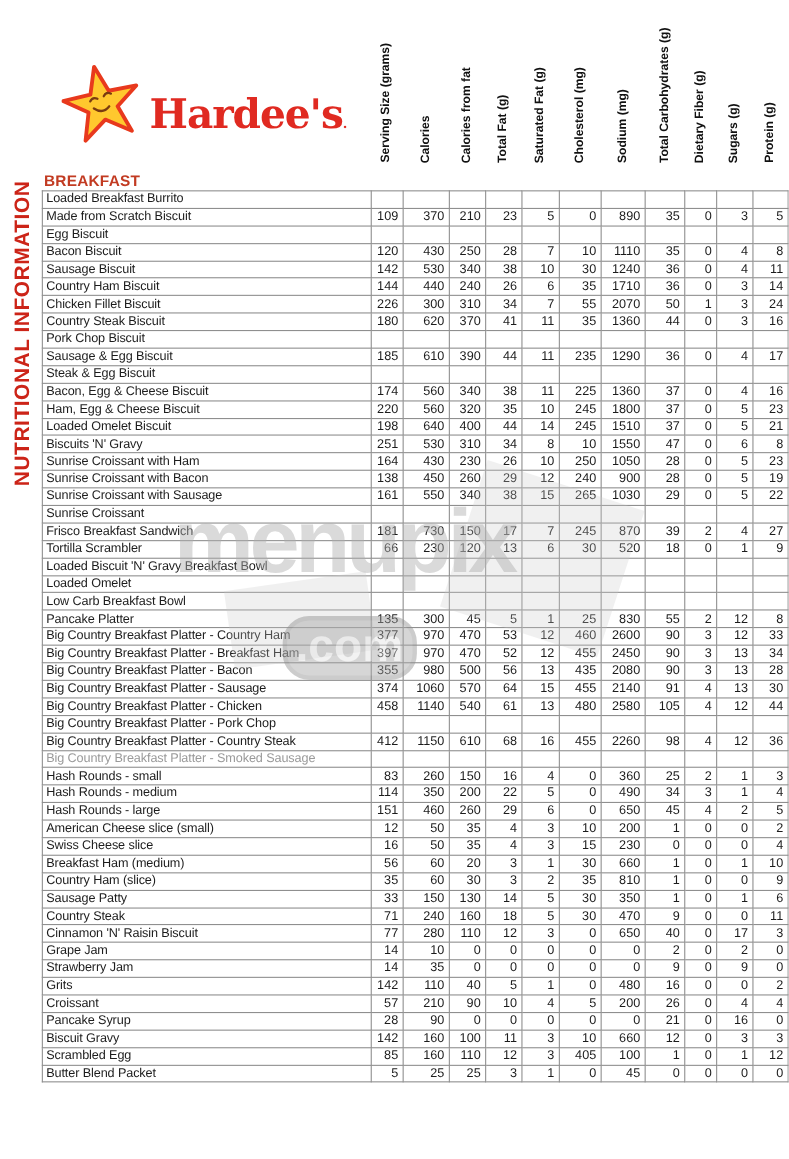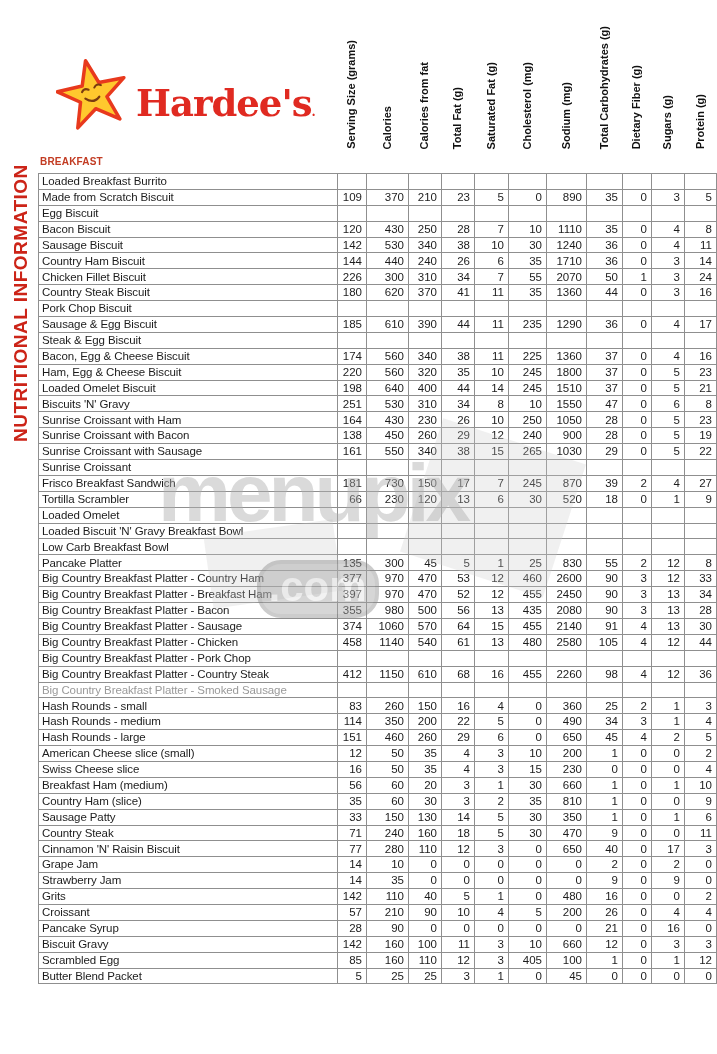--- a/index.html
+++ b/index.html
@@ -19,21 +19,21 @@
   
   .nutri-banner{
     position:absolute;top:156px;left:6px;height:294px;width:30px;
     writing-mode:vertical-rl;transform:rotate(180deg);
     font-weight:700;font-size:19px;color:#cc2418;letter-spacing:.5px;
     white-space:nowrap;line-height:30px;text-align:center;
   }
   
   .section-label{
     position:absolute;top:156px;left:40px;
-    font-weight:700;font-size:10px;color:#c23b22;letter-spacing:.2px;
+    font-weight:700;font-size:14px;color:#c23b22;letter-spacing:.2px;
   }
   
   table{
     position:absolute;top:21px;left:38px;width:678px;
     border-collapse:collapse;table-layout:fixed;background:transparent;
     font-family:"Liberation Sans",sans-serif;font-size:11.5px;color:#1c1c1c;
   }
   col.c-name{width:299px;}
   col.c0{width:29px;}col.c1{width:42px;}col.c2{width:33px;}col.c3{width:33px;}
   col.c4{width:34px;}col.c5{width:38px;}col.c6{width:40px;}col.c7{width:36px;}
@@ -434,36 +434,36 @@
         <td class="num">6</td>
         <td class="num">30</td>
         <td class="num">520</td>
         <td class="num">18</td>
         <td class="num">0</td>
         <td class="num">1</td>
         <td class="num">9</td>
       </tr>
 
   <tr>
+    <td class="name">Loaded Biscuit 'N' Gravy Breakfast Bowl</td>
+  <td class="num"></td>
+        <td class="num"></td>
+        <td class="num"></td>
+        <td class="num"></td>
+        <td class="num"></td>
+        <td class="num"></td>
+        <td class="num"></td>
+        <td class="num"></td>
+        <td class="num"></td>
+        <td class="num"></td>
+        <td class="num"></td>
+      </tr>
+
+  <tr>
     <td class="name">Loaded Omelet</td>
-  <td class="num"></td>
-        <td class="num"></td>
-        <td class="num"></td>
-        <td class="num"></td>
-        <td class="num"></td>
-        <td class="num"></td>
-        <td class="num"></td>
-        <td class="num"></td>
-        <td class="num"></td>
-        <td class="num"></td>
-        <td class="num"></td>
-      </tr>
-
-  <tr>
-    <td class="name">Loaded Biscuit 'N' Gravy Breakfast Bowl</td>
   <td class="num"></td>
         <td class="num"></td>
         <td class="num"></td>
         <td class="num"></td>
         <td class="num"></td>
         <td class="num"></td>
         <td class="num"></td>
         <td class="num"></td>
         <td class="num"></td>
         <td class="num"></td>

